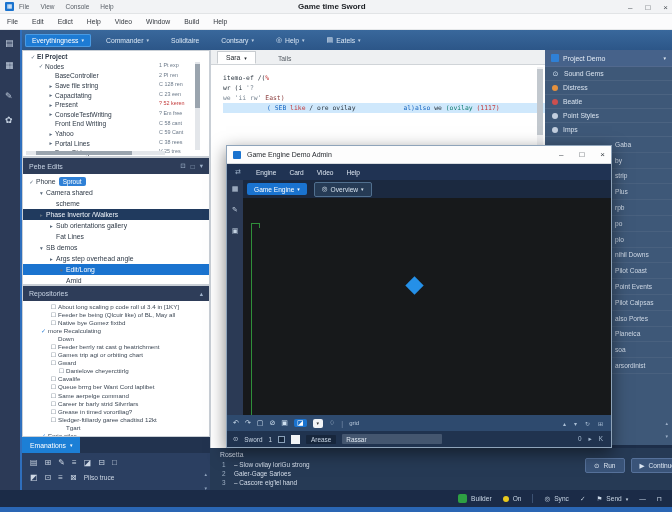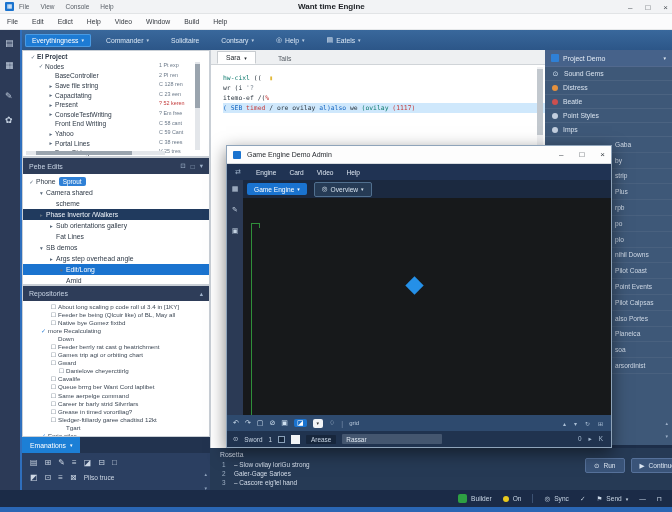--- a/index.html
+++ b/index.html
@@ -76,21 +76,21 @@
   
   .editor{left:210px;top:50px;width:335px;height:398px;background:#fff;border-left:1px solid #c9cfd6;}
   .etabs{height:15px;background:#eef0f2;border-bottom:1px solid #d0d4d8;display:flex;align-items:flex-end;padding-left:6px;gap:14px;}
   .etab{font-size:6.8px;color:#555c64;padding:2px 8px;}
   .etab.active{background:#fff;border:1px solid #c8ccd0;border-bottom:1px solid #fff;color:#23282e;display:flex;gap:4px;align-items:center;}
   .etab .car{font-size:5px;}
   .ecode{padding:8px 0 0 12px;font-family:"DejaVu Sans Mono",monospace;font-size:6.4px;line-height:10px;}
   .eline{white-space:pre;}
   .eline.sel{background:#cfe8fc;width:322px;}
   .tk-d{color:#2b3640;} .tk-t{color:#0e7a6e;} .tk-y{color:#e2b93b;} .tk-g{color:#7a8794;}
-  .tk-r{color:#c33a3a;} .tk-b{color:#1565c0;} .tk-m{color:#8d4040;}
+  .tk-r{color:#c33a3a;} .tk-b{color:#1565c0;margin-left:44px;} .tk-m{color:#8d4040;}
   .escroll{position:absolute;right:2px;top:17px;width:6px;height:120px;background:#f0f1f3;}
   .escroll .thumb{position:absolute;top:2px;left:0;width:6px;height:66px;background:#c2c8ce;}
 
   
   .sidebar{left:545px;top:50px;width:127px;height:395px;background:#3e5878;overflow:hidden;}
   .shead{height:17px;background:#46628a;display:flex;align-items:center;gap:4px;padding:0 6px;color:#e3ebf5;font-size:7px;border-bottom:1px solid #52698e;}
   .shead .chip{width:8px;height:8px;background:#2f80d6;border-radius:1px;flex:none;}
   .shead .sp{flex:1;}
   .sitem{height:14px;display:flex;align-items:center;gap:5px;padding:0 7px;color:#d8e2ee;font-size:6.8px;border-bottom:1px solid rgba(255,255,255,.07);}
   .dot{width:6px;height:6px;border-radius:50%;background:#c2cede;flex:none;}
@@ -152,21 +152,21 @@
 
 <div class="abs titlebar">
   <span class="appicon">▦</span>
   <div class="tmenus">
 
   <span class="tmenu">File</span>
       <span class="tmenu">View</span>
       <span class="tmenu">Console</span>
       <span class="tmenu">Help</span>
     </div>
-  <span class="main-title">Want time Engine</span>
+  <span class="main-title">Game time Sword</span>
   <div class="winctls">
     <span>–</span>
     <span>□</span>
     <span>×</span>
   </div>
 </div>
 
 <div class="abs menubar">
 
 <span class="mitem">File</span>
@@ -447,24 +447,24 @@
 
 <div class="abs editor">
   <div class="etabs">
     <div class="etab active">
         <span>Sara</span>
         <span class="car">▾</span>
       </div>
     <div class="etab"><span>Tails</span></div>
   </div>
   <div class="ecode">
-    <div class="eline"><span class="tk-t">hw-cixl</span><span class="tk-d"> ((</span><span class="tk-y">  ▮</span></div>
+    <div class="eline"><span class="tk-d">itemo-ef /(</span><span class="tk-r">%</span></div>
     <div class="eline"><span class="tk-d">wr (i</span><span class="tk-g"> '?</span></div>
-    <div class="eline"><span class="tk-d">itemo-ef /(</span><span class="tk-r">%</span></div>
-    <div class="eline sel"><span class="tk-b">( SEB</span><span class="tk-r"> timed</span><span class="tk-d"> / ore ovilay</span><span class="tk-b"> al)also</span><span class="tk-d"> we</span><span class="tk-t"> (ovilay</span><span class="tk-r"> (1117)</span></div>
+    <div class="eline"><span class="tk-g">we 'ii rw'</span><span class="tk-m"> East)</span></div>
+    <div class="eline sel"><span class="tk-b">( SEB</span><span class="tk-r"> like</span><span class="tk-d"> / ore ovilay</span><span class="tk-b"> al)also</span><span class="tk-d"> we</span><span class="tk-t"> (ovilay</span><span class="tk-r"> (1117)</span></div>
   </div>
   <div class="escroll">
       <div class="thumb"></div>
     </div>
 </div>
 
 <div class="abs sidebar">
   <div class="shead">
     <span class="chip"></span>
     <span>Project Demo</span>

